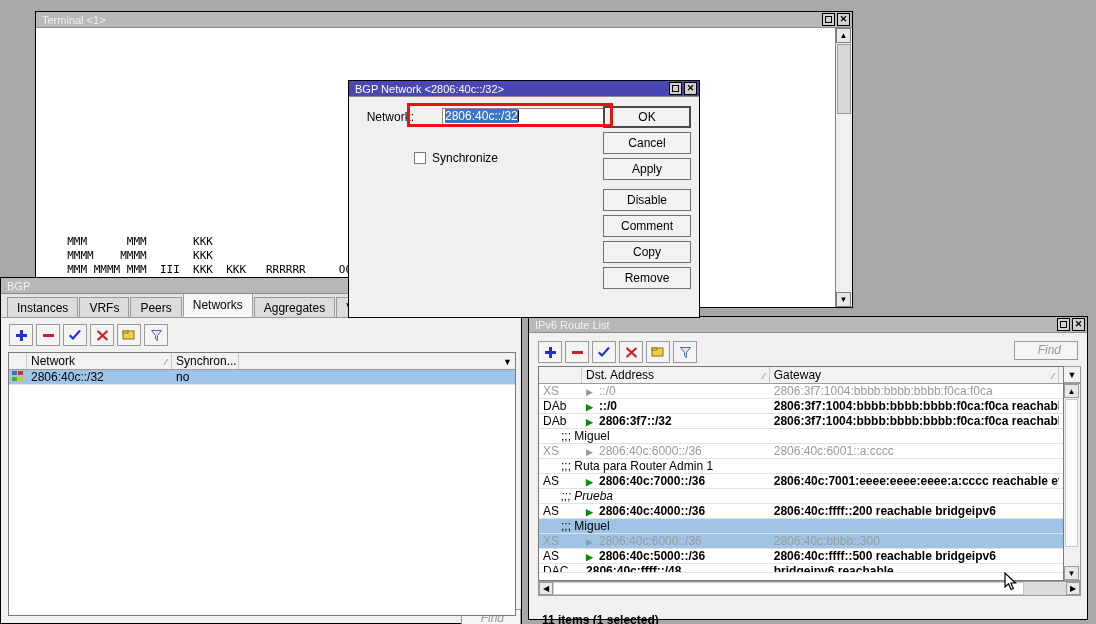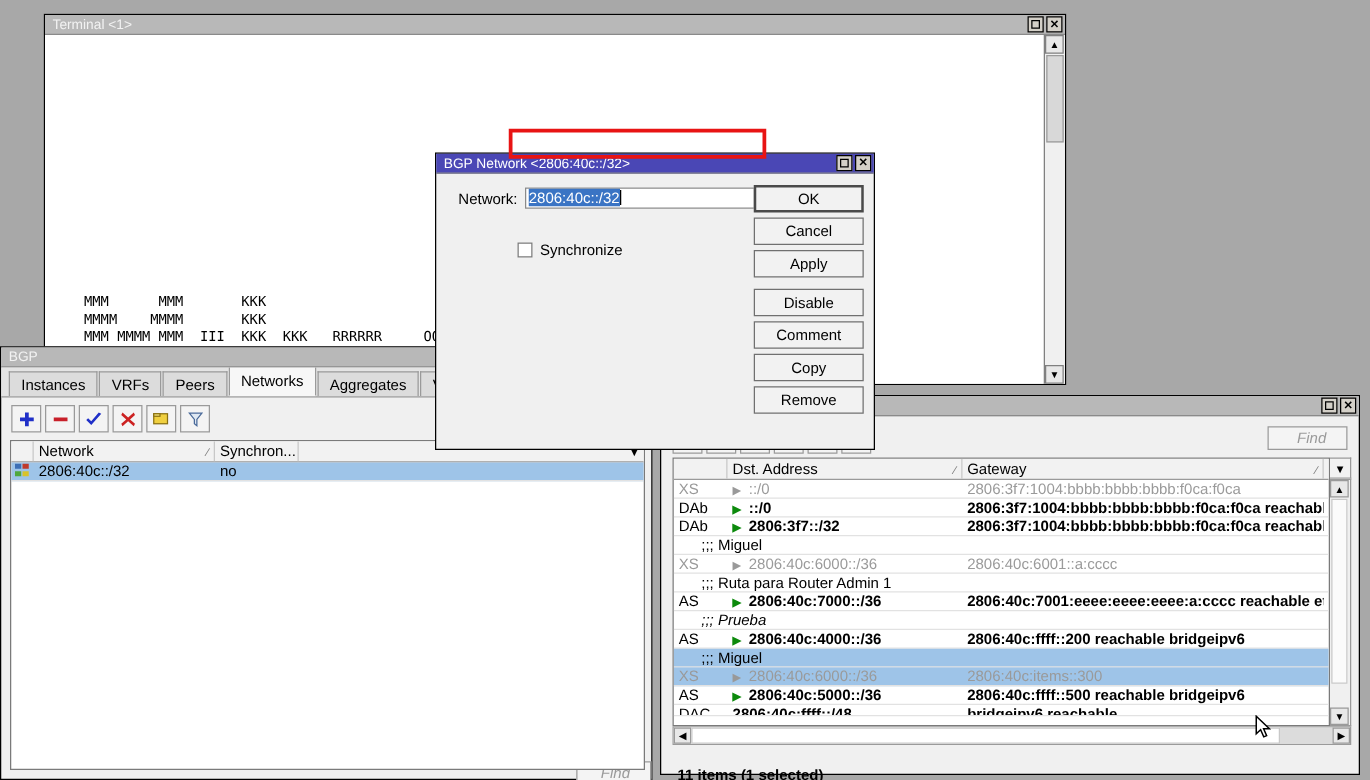--- a/index.html
+++ b/index.html
@@ -57,23 +57,23 @@
     font-size: 8px;
   }
   .vscroll .arrow-up { position: absolute; top: 0; left: 0; }
   .vscroll .arrow-dn { position: absolute; bottom: 0; left: 0; }
   .vscroll .thumb {
     position: absolute; left: 1px; width: 14px; background: #d8d8d8;
     border: 1px solid #9a9a9a; box-sizing: border-box;
   }
 
   
-  #bgp-network-dialog { left: 348px; top: 80px; width: 352px; height: 238px; background: #f0f0f0; margin-top: 42px; }
+  #bgp-network-dialog { left: 348px; top: 80px; width: 352px; height: 238px; background: #f0f0f0; }
   #bgpnet-body { position: absolute; left: 0; top: 17px; right: 0; bottom: 0; }
-  .field-row { position: absolute; left: 10px; top: 10px; display: flex; align-items: center; }
+  .field-row { position: absolute; left: 10px; top: 10px; display: flex; align-items: center; gap: 22px; }
   .field-label { width: 55px; text-align: right; font-size: 12px; }
   .redbox {
     position: absolute; left: 407px; top: 103px; width: 206px; height: 24px;
     border: 3px solid #e81414; box-sizing: border-box; pointer-events: none;
   }
   .txtinput {
     height: 17px; background: #fff; border: 1px solid #8a8a8a;
     box-sizing: border-box; font-size: 12px; line-height: 15px;
     padding: 0 2px; outline: none; color: #000;
   }
@@ -373,21 +373,21 @@
             <div class="td bold" style="width: 192px; border-right: none;"><span class="arrow-g" style="margin-right: 6px;">▶</span>2806:40c:4000::/36</div>
             <div class="td bold" style="width: 296px; border-right: none;">2806:40c:ffff::200 reachable bridgeipv6</div>
             <div class="td" style="flex: 1 1 0%; border-right: none;"></div>
           </div>
           <div class="trow sel cmt">
             <div class="td dim" style="width: 100%; border-right: none; padding-left: 22px;">;;; Miguel</div>
           </div>
           <div class="trow sel">
             <div class="td dim" style="width: 44px; border-right: none;">XS</div>
             <div class="td dim" style="width: 192px; border-right: none;"><span class="arrow-d" style="margin-right: 6px;">▶</span>2806:40c:6000::/36</div>
-            <div class="td dim" style="width: 296px; border-right: none;">2806:40c:items::300</div>
+            <div class="td dim" style="width: 296px; border-right: none;">2806:40c:bbbb::300</div>
             <div class="td" style="flex: 1 1 0%; border-right: none;"></div>
           </div>
           <div class="trow">
             <div class="td" style="width: 44px; border-right: none;">AS</div>
             <div class="td bold" style="width: 192px; border-right: none;"><span class="arrow-g" style="margin-right: 6px;">▶</span>2806:40c:5000::/36</div>
             <div class="td bold" style="width: 296px; border-right: none;">2806:40c:ffff::500 reachable bridgeipv6</div>
             <div class="td" style="flex: 1 1 0%; border-right: none;"></div>
           </div>
           <div class="trow" style="height: 9px;">
             <div class="td" style="width: 44px; border-right: none;">DAC</div>

